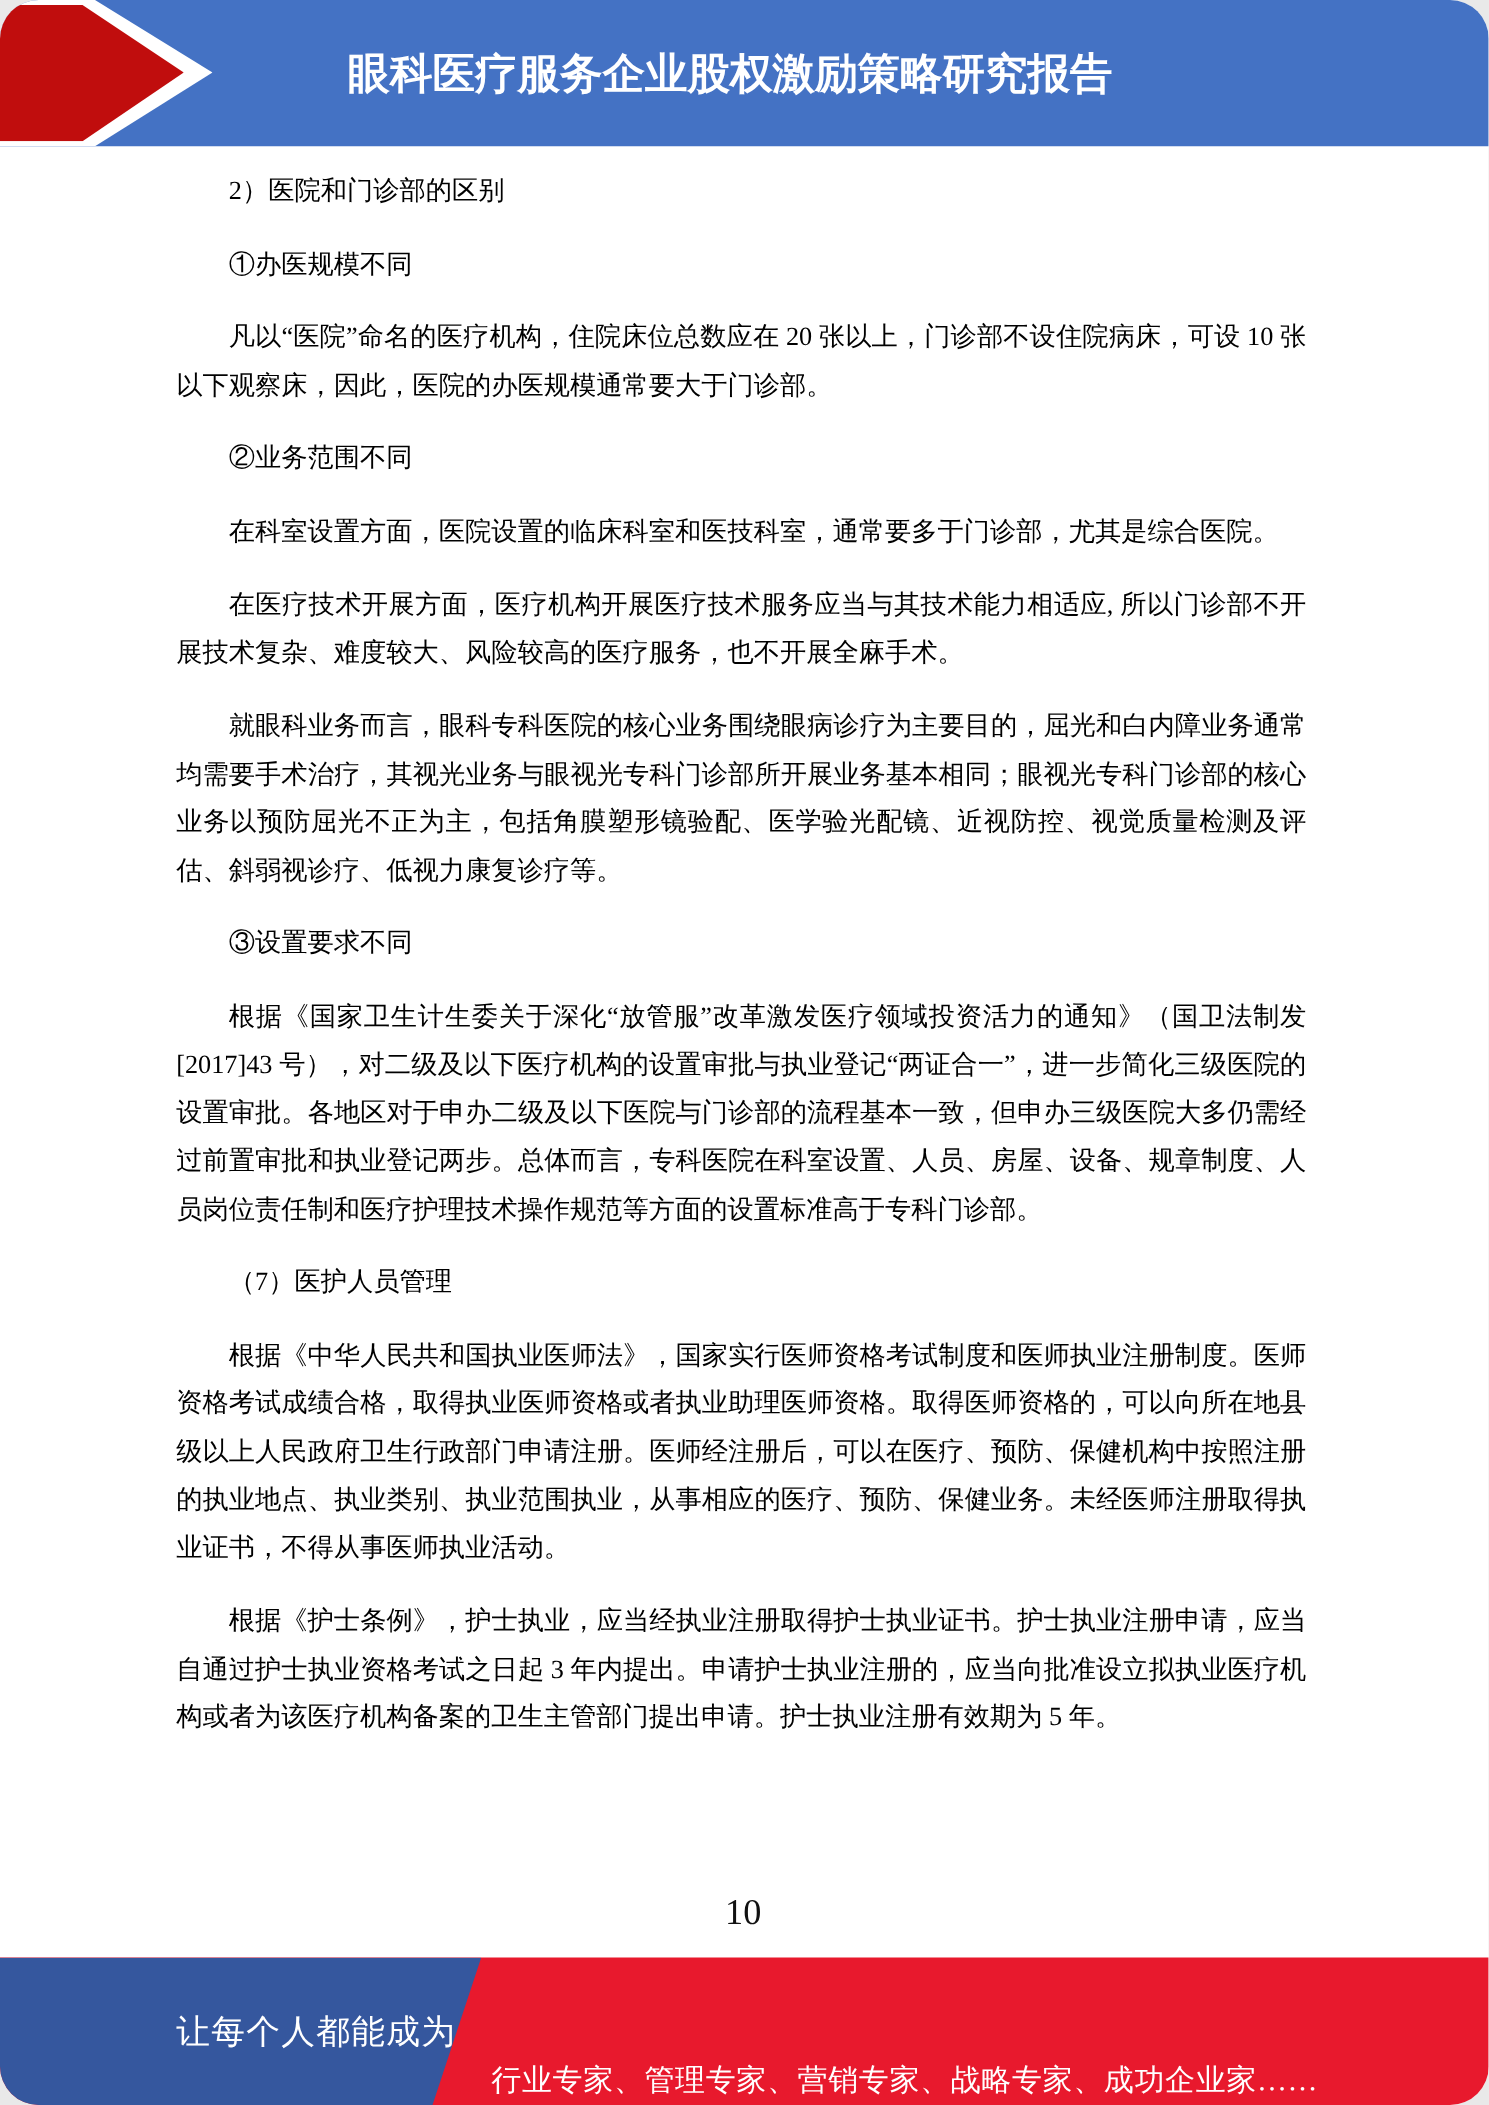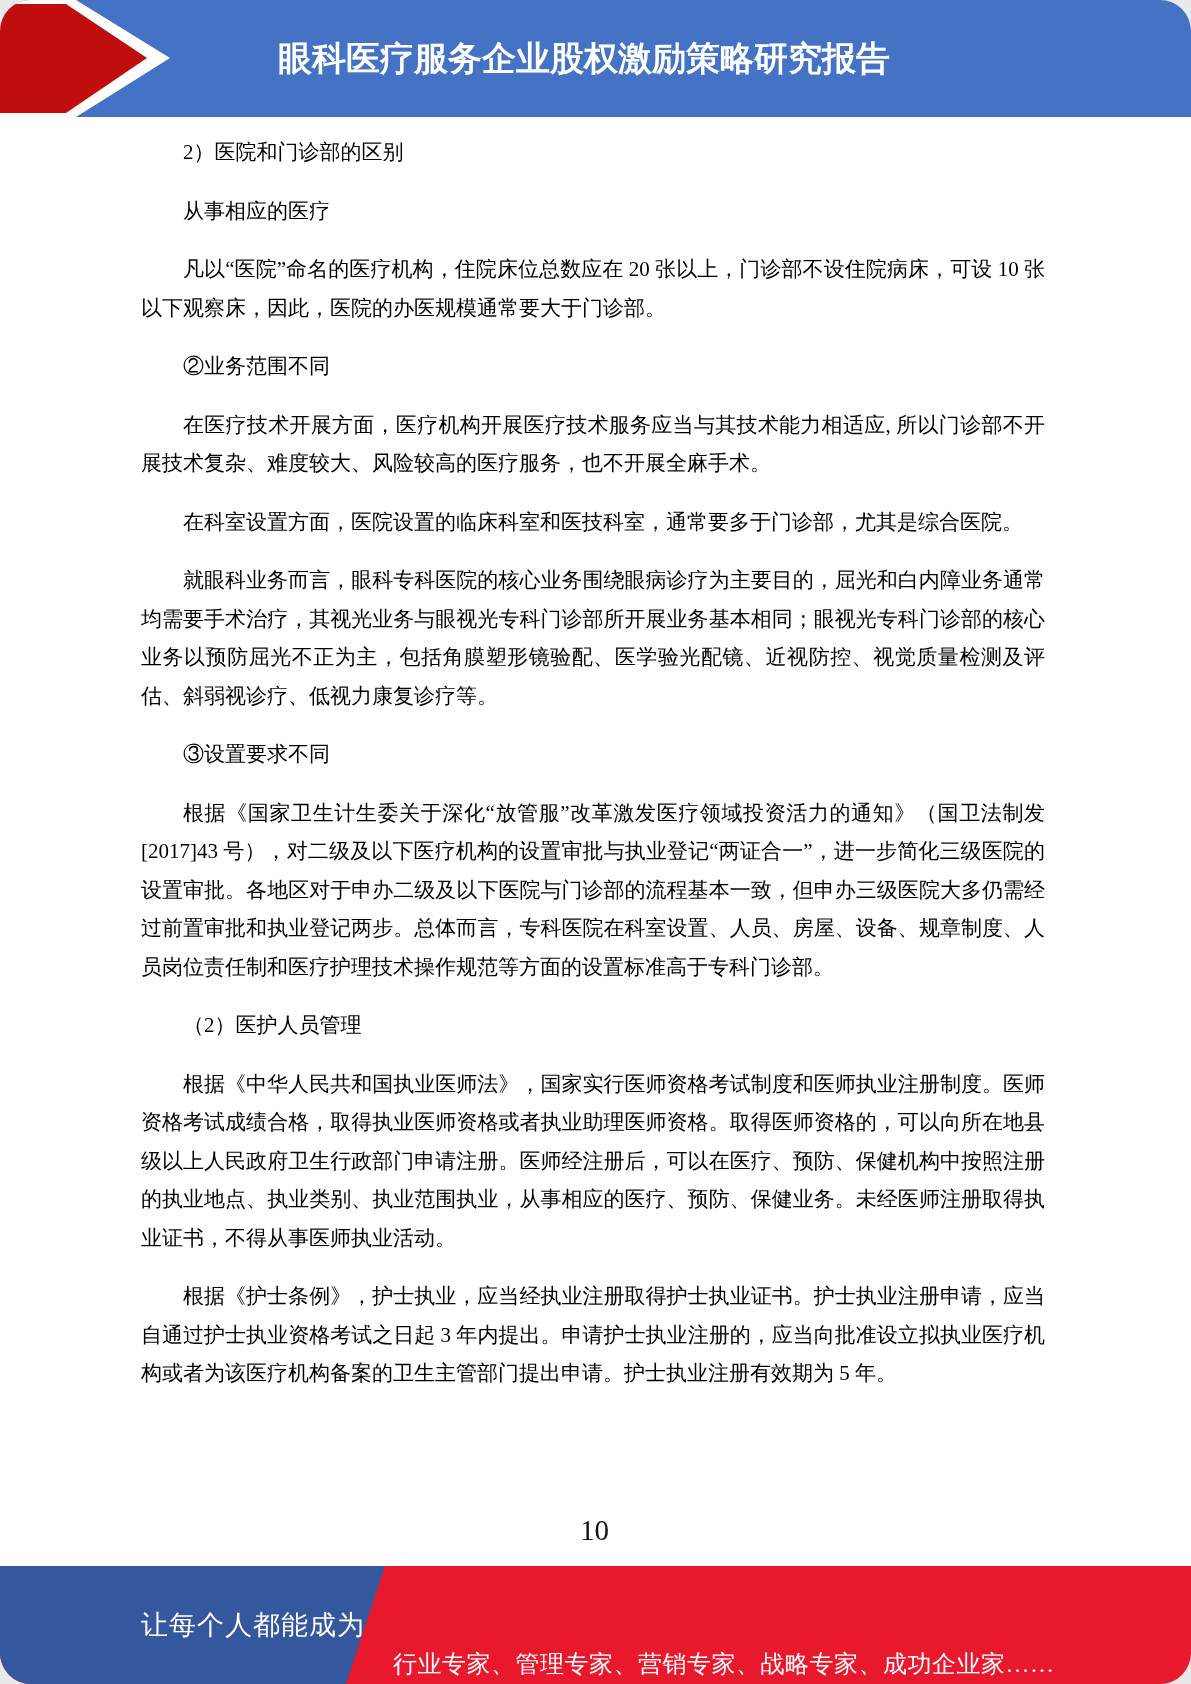--- a/index.html
+++ b/index.html
@@ -63,29 +63,29 @@
 <div class="page">
 
   <div class="header">
     <div class="header-chevron-white"></div>
     <div class="header-arrow-red"></div>
     <div class="header-title">眼科医疗服务企业股权激励策略研究报告</div>
   </div>
 
   <div class="content">
     <p>2）医院和门诊部的区别</p>
-    <p>从事相应的医疗</p>
+    <p>①办医规模不同</p>
     <p>凡以“医院”命名的医疗机构，住院床位总数应在 20 张以上，门诊部不设住院病床，可设 10 张以下观察床，因此，医院的办医规模通常要大于门诊部。</p>
     <p>②业务范围不同</p>
+    <p>在科室设置方面，医院设置的临床科室和医技科室，通常要多于门诊部，尤其是综合医院。</p>
     <p>在医疗技术开展方面，医疗机构开展医疗技术服务应当与其技术能力相适应, 所以门诊部不开展技术复杂、难度较大、风险较高的医疗服务，也不开展全麻手术。</p>
-    <p>在科室设置方面，医院设置的临床科室和医技科室，通常要多于门诊部，尤其是综合医院。</p>
     <p>就眼科业务而言，眼科专科医院的核心业务围绕眼病诊疗为主要目的，屈光和白内障业务通常均需要手术治疗，其视光业务与眼视光专科门诊部所开展业务基本相同；眼视光专科门诊部的核心业务以预防屈光不正为主，包括角膜塑形镜验配、医学验光配镜、近视防控、视觉质量检测及评估、斜弱视诊疗、低视力康复诊疗等。</p>
     <p>③设置要求不同</p>
     <p>根据《国家卫生计生委关于深化“放管服”改革激发医疗领域投资活力的通知》（国卫法制发[2017]43 号），对二级及以下医疗机构的设置审批与执业登记“两证合一”，进一步简化三级医院的设置审批。各地区对于申办二级及以下医院与门诊部的流程基本一致，但申办三级医院大多仍需经过前置审批和执业登记两步。总体而言，专科医院在科室设置、人员、房屋、设备、规章制度、人员岗位责任制和医疗护理技术操作规范等方面的设置标准高于专科门诊部。</p>
-    <p>（2）医护人员管理</p>
+    <p>（7）医护人员管理</p>
     <p>根据《中华人民共和国执业医师法》，国家实行医师资格考试制度和医师执业注册制度。医师资格考试成绩合格，取得执业医师资格或者执业助理医师资格。取得医师资格的，可以向所在地县级以上人民政府卫生行政部门申请注册。医师经注册后，可以在医疗、预防、保健机构中按照注册的执业地点、执业类别、执业范围执业，从事相应的医疗、预防、保健业务。未经医师注册取得执业证书，不得从事医师执业活动。</p>
     <p>根据《护士条例》，护士执业，应当经执业注册取得护士执业证书。护士执业注册申请，应当自通过护士执业资格考试之日起 3 年内提出。申请护士执业注册的，应当向批准设立拟执业医疗机构或者为该医疗机构备案的卫生主管部门提出申请。护士执业注册有效期为 5 年。</p>
   </div>
 
   <div class="page-number">10</div>
 
   <div class="footer">
     <div class="footer-blue"></div>
     <div class="footer-left-text">让每个人都能成为</div>
     <div class="footer-right-text">行业专家、管理专家、营销专家、战略专家、成功企业家……</div>

